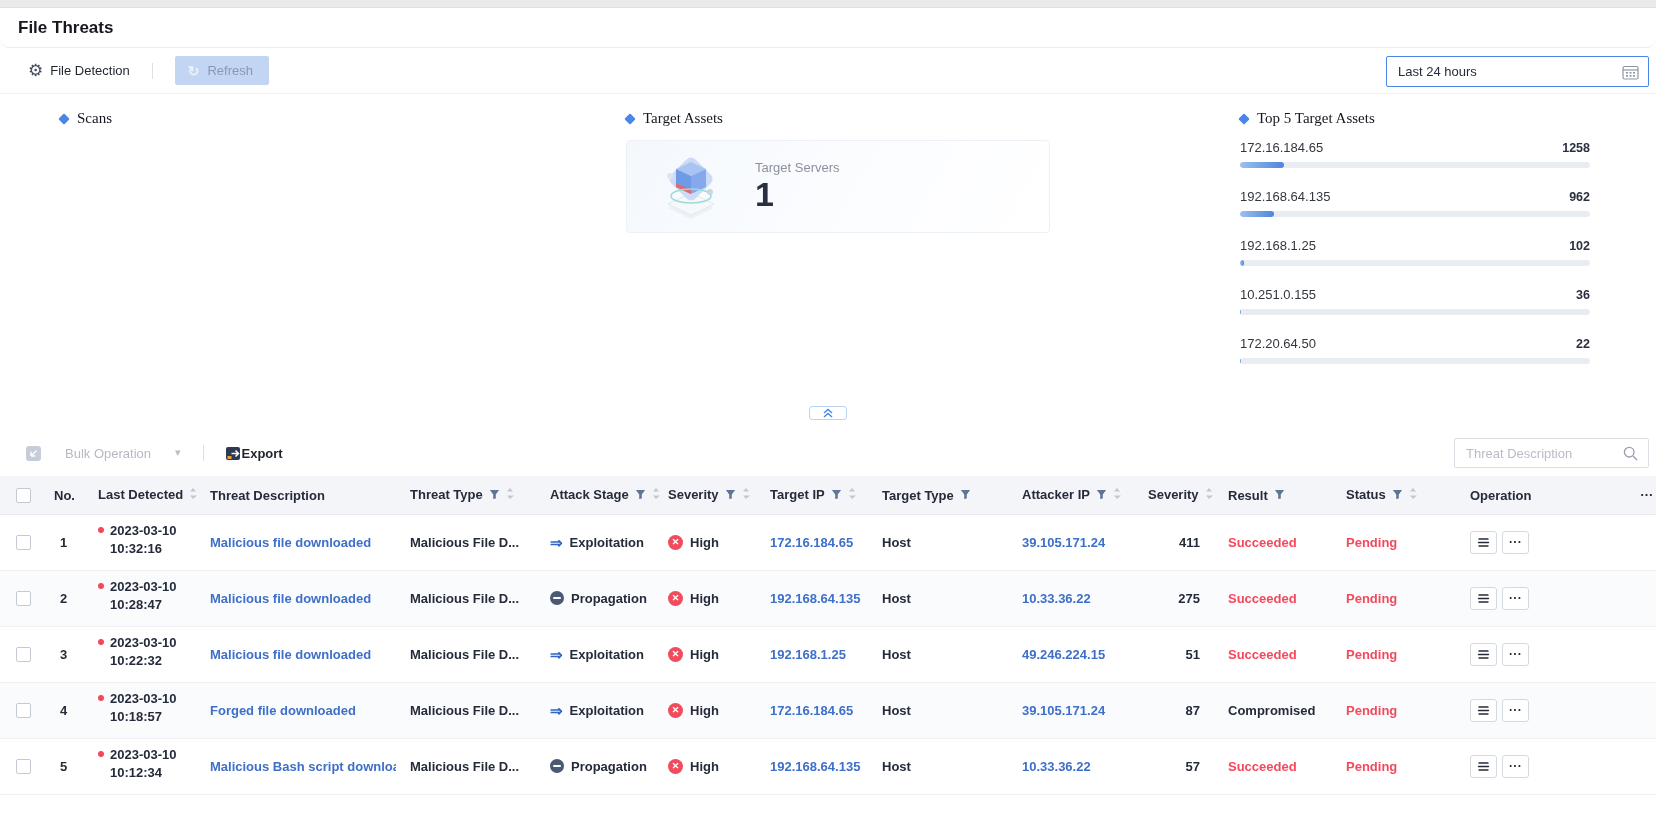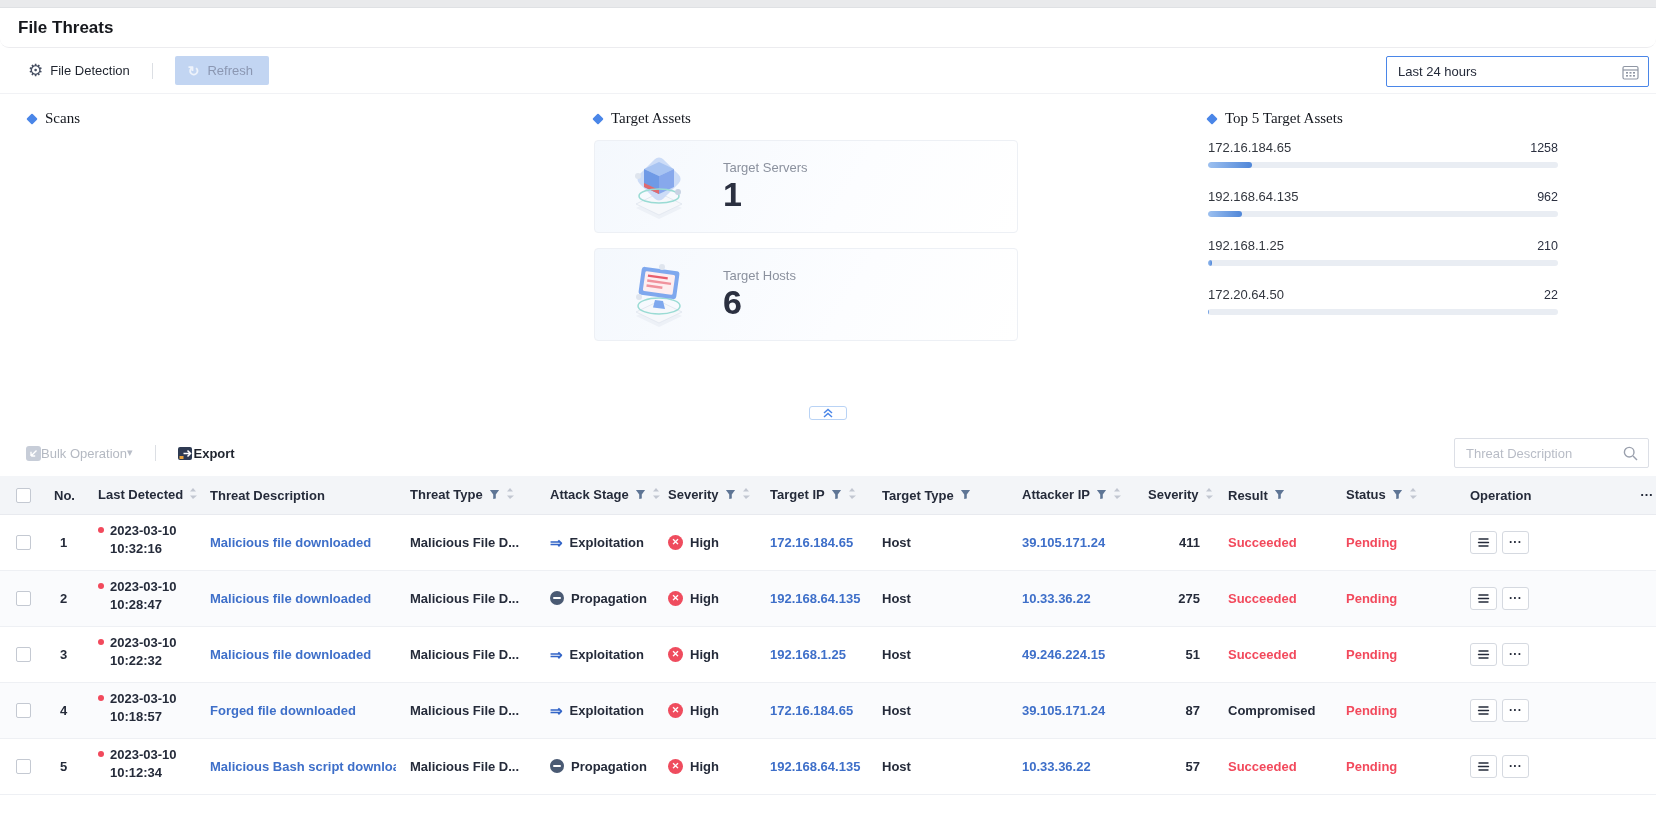--- a/index.html
+++ b/index.html
@@ -17,47 +17,47 @@
   .gear { font-size:17px; color:#454e61; line-height:1; }
   .vdiv { width:1px; height:16px; background:#dcdfe4; margin:0 22px; }
   .btn-refresh { display:flex; align-items:center; gap:8px; background:#c2d5f2;
     color:#8b97b2; border:none; border-radius:2px; padding:7px 16px 7px 13px; font-size:13px; }
   .btn-refresh .ric { color:#eef3fb; font-size:14px; font-weight:bold; line-height:1; }
   .daterange { position:absolute; right:7px; top:8px; width:263px; height:31px;
     border:1px solid #4a86e8; border-radius:2px; display:flex; align-items:center;
     justify-content:space-between; padding:0 9px 0 11px; background:#fff; cursor:pointer; }
 
   .panels { display:flex; padding-top:16px; height:312px; }
-  .pcol1 { margin-left:28px; width:378px; }
+  .pcol1 { margin-left:60px; width:378px; }
   .pcol2 { margin-left:188px; width:424px; }
   .pcol3 { margin-left:190px; width:350px; }
   .ptitle { display:flex; align-items:center; gap:9px; margin-bottom:13px;
     font-family:"Liberation Serif", serif; font-size:15px; color:#15181f; }
   .diamond { width:8px; height:8px; background:#4a86e8; transform:rotate(45deg); border-radius:1px; }
   .stat-card { height:93px; border:1px solid #edf0f5; border-radius:4px; margin-bottom:15px;
     background:linear-gradient(120deg,#f4f8fd 0%,#fcfdff 60%,#ffffff 100%);
     display:flex; align-items:center; }
   .card-illu { width:128px; display:flex; justify-content:center; }
   .card-text .lab { color:#8b919e; font-size:13px; margin-bottom:2px; }
   .card-text .num { color:#2b3040; font-size:34px; font-weight:bold; line-height:1.05; }
 
   .asset-item { margin-bottom:21px; }
   .asset-head { display:flex; justify-content:space-between; align-items:baseline; margin-bottom:7px; }
   .asset-ip { color:#33373f; font-size:13px; }
-  .asset-value { color:#2b3040; font-size:12.5px; }
+  .asset-value { color:#2b3040; font-size:12.5px;font-weight:bold; }
   .asset-track { height:6px; background:#e9edf3; border-radius:3px; overflow:hidden; }
   .asset-fill { height:100%; border-radius:3px; background:linear-gradient(90deg,#9cc0f0,#4f86d8); }
 
   .collapse-row { height:24px; display:flex; justify-content:center; align-items:flex-start; }
   .collapse-pill { width:38px; height:14px; border:1px solid #b9d3f5; border-radius:3px;
     background:#fff; display:flex; align-items:center; justify-content:center; cursor:pointer; padding:0; }
 
   .table-toolbar { height:46px; display:flex; align-items:center; padding-left:26px;
     position:relative; }
-  .bulk { display:flex; align-items:flex-start; gap:0; color:#b4b9c2; }
+  .bulk { display:flex; align-items:flex-start; gap:24px; color:#b4b9c2; }
   .caret { color:#b9bec8; font-size:11px; }
   .export { display:flex; align-items:center; color:#1f242e; cursor:pointer; font-weight:bold; }
   .search-box { position:absolute; right:7px; top:8px; width:195px; height:30px;
     border:1px solid #dcdfe6; border-radius:2px; display:flex; align-items:center; background:#fff; }
   .search-box input { flex:1; border:none; outline:none; padding:0 4px 0 11px; font-size:13px;
     font-family:"Liberation Sans", sans-serif; color:#252b3a; min-width:0; }
   .search-box input::placeholder { color:#b8bcc6; }
   .search-ic { padding-right:9px; display:flex; }
 
   table { border-collapse:collapse; table-layout:fixed; width:1656px; }
@@ -156,41 +156,20 @@
           <ellipse cx="37" cy="42" rx="20" ry="7" fill="none" stroke="#9adbd4" stroke-width="1.5"></ellipse>
           <circle cx="16" cy="22" r="3" fill="#dfe5ee"></circle>
           <circle cx="56" cy="38" r="3" fill="#c9d4e4"></circle>
         </svg>
       </div>
       <div class="card-text">
         <div class="lab">Target Servers</div>
         <div class="num">1</div>
       </div>
     </div>
-    <div class="stat-card">
-      <div class="card-illu">
-        <svg width="74" height="66" viewBox="0 0 74 66">
-          <path d="M14 54 L37 43 L60 54 L37 65 Z" fill="#edf1f7"></path>
-          <path d="M14 50 L37 39 L60 50 L37 61 Z" fill="#f6f8fb" stroke="#e4e9f1"></path>
-          <ellipse cx="37" cy="44" rx="21" ry="8" fill="none" stroke="#9adbd4" stroke-width="1.5"></ellipse>
-          <rect x="18" y="7" width="38" height="28" rx="3" transform="rotate(8 37 21)" fill="#7fa8ee"></rect>
-          <rect x="22" y="11" width="30" height="20" rx="1.5" transform="rotate(8 37 21)" fill="#fdeef0"></rect>
-          <rect x="25" y="14" width="20" height="2.4" transform="rotate(8 37 21)" fill="#e85d6d"></rect>
-          <rect x="25" y="19" width="24" height="2.4" transform="rotate(8 37 21)" fill="#f0929d"></rect>
-          <rect x="25" y="24" width="16" height="2.4" transform="rotate(8 37 21)" fill="#f0929d"></rect>
-          <path d="M33 38 l8 1 2 8 -12-1.5 Z" fill="#7fa8ee"></path>
-          <circle cx="40" cy="5" r="3" fill="#dfe5ee"></circle>
-          <circle cx="17" cy="35" r="3" fill="#dfe5ee"></circle>
-        </svg>
-      </div>
-      <div class="card-text">
-        <div class="lab">Target Hosts</div>
-        <div class="num">6</div>
-      </div>
-    </div>
   </div>
 
   <div class="pcol3">
     <div class="ptitle">
       <span class="diamond"></span>
       <span>Top 5 Target Assets</span>
     </div>
     <div>
         <div class="asset-item">
           <div class="asset-head">
@@ -206,24 +185,33 @@
             <span class="asset-ip">192.168.64.135</span>
             <span class="asset-value">962</span>
           </div>
           <div class="asset-track">
             <div class="asset-fill" style="width:9.62%"></div>
           </div>
         </div>
         <div class="asset-item">
           <div class="asset-head">
             <span class="asset-ip">192.168.1.25</span>
-            <span class="asset-value">210</span>
+            <span class="asset-value">102</span>
           </div>
           <div class="asset-track">
             <div class="asset-fill" style="width:1.23%"></div>
+          </div>
+        </div>
+        <div class="asset-item">
+          <div class="asset-head">
+            <span class="asset-ip">10.251.0.155</span>
+            <span class="asset-value">36</span>
+          </div>
+          <div class="asset-track">
+            <div class="asset-fill" style="width:0.36%"></div>
           </div>
         </div>
         <div class="asset-item">
           <div class="asset-head">
             <span class="asset-ip">172.20.64.50</span>
             <span class="asset-value">22</span>
           </div>
           <div class="asset-track">
             <div class="asset-fill" style="width:0.35%"></div>
           </div>

